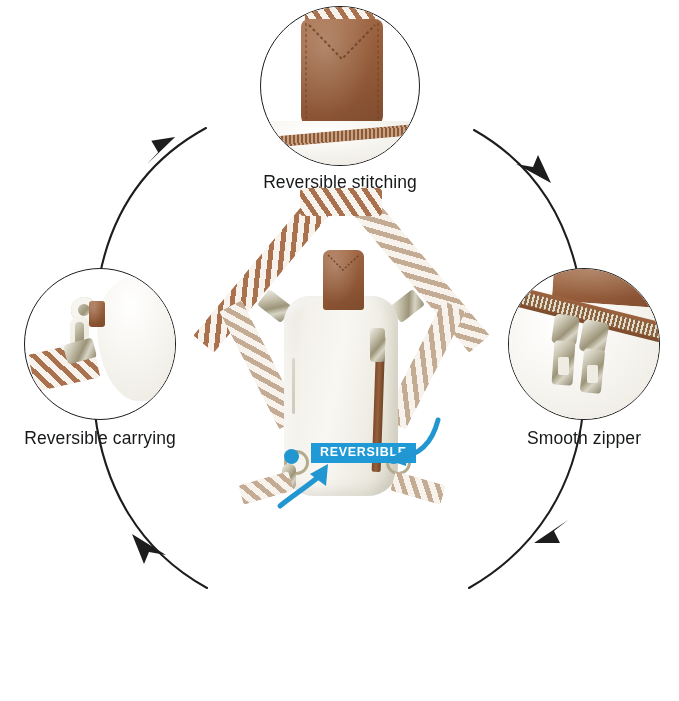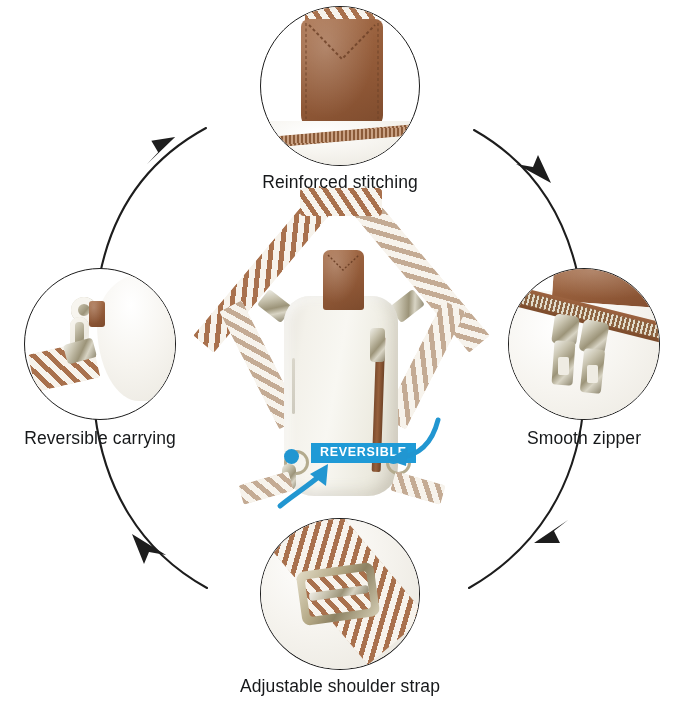--- a/index.html
+++ b/index.html
@@ -191,21 +191,21 @@
         </svg>
       </div>
 
       <div class="cream-leather" style="position:absolute; left:-4px; bottom:0px; width:170px; height:44px; border-radius:12px 12px 0 0;"></div>
       <div style="position:absolute; left:6px; bottom:24px; width:160px; height:11px;
                   background:
                     repeating-linear-gradient(90deg,#c9a183 0 2px,#8a5a38 2px 4px),
                     linear-gradient(#a06b46,#80512f);
                   transform:rotate(-5deg); border-radius:3px;"></div>
     </div>
-    <div class="callout-label" style="top:166px;">Reinforced stitching</div>
+    <div class="callout-label" style="top:166px;">Reversible stitching</div>
   </div>
 
   <div class="callout" style="left:496px; top:268px; width:176px; height:196px;">
     <div class="callout-photo" style="width:152px; height:152px; margin:0 auto;">
       <div class="cream-leather" style="position:absolute; left:-10px; top:22px; width:176px; height:140px;"></div>
       <div class="leather-brown" style="position:absolute; left:44px; top:-6px; width:130px; height:42px;
                   transform:rotate(4deg); border-radius:6px;"></div>
 
       <div style="position:absolute; left:-6px; top:36px; width:176px; height:20px;
                   transform:rotate(14deg);
@@ -239,40 +239,20 @@
       <div class="leather-brown" style="position:absolute; left:64px; top:32px; width:16px; height:26px; border-radius:3px;"></div>
 
       <div class="webbing" style="position:absolute; left:6px; top:78px; width:66px; height:38px;
                   transform:rotate(-13deg); border-radius:3px;"></div>
       <div class="metal" style="position:absolute; left:40px; top:72px; width:30px; height:20px;
                   transform:rotate(-15deg); border-radius:4px;"></div>
     </div>
     <div class="callout-label" style="top:160px;">Reversible carrying</div>
   </div>
 
-  <div class="callout" style="left:252px; top:518px; width:176px; height:182px;">
-    <div class="callout-photo" style="width:160px; height:152px; margin:0 auto;">
-      <div class="cream-leather" style="position:absolute; inset:0;"></div>
-      <div class="webbing" style="position:absolute; left:-14px; top:-24px; width:200px; height:76px;
-                  transform:rotate(50deg); transform-origin:30% 50%;
-                  background-size:auto;"></div>
-
-      <div class="metal slider-buckle" style="left:38px; top:48px; width:78px; height:54px; transform:rotate(-8deg);
-                  border-radius:8px;
-                  box-shadow: inset 0 0 0 7px rgba(0,0,0,0);
-                  background: linear-gradient(130deg,#e3ddc8,#b2a683 40%,#8d8263 60%,#d6cfb6);"></div>
-      <div style="position:absolute; left:46px; top:56px; width:62px; height:38px;
-                  transform:rotate(-8deg); border-radius:4px;
-                  background:
-                    repeating-linear-gradient(56deg,#a9714d 0 5px,#f7f3ec 5px 11px);"></div>
-      <div class="metal" style="position:absolute; left:48px; top:70px; width:60px; height:8px;
-                  transform:rotate(-8deg); border-radius:3px;"></div>
-    </div>
-    <div class="callout-label" style="top:158px;">Adjustable shoulder strap</div>
-  </div>
 
   <div id="product">
 
     <div class="strap-leg webbing" style="left:120px; top:6px; width:27px; height:196px; transform:rotate(40deg);"></div>
 
     <div class="strap-leg webbing-soft" style="left:22px; top:118px; width:25px; height:132px; transform:rotate(-27deg);"></div>
 
     <div class="strap-leg webbing-soft" style="left:144px; top:6px; width:27px; height:196px; transform:rotate(-40deg);"></div>
 
     <div class="strap-leg webbing-soft" style="left:246px; top:118px; width:25px; height:132px; transform:rotate(27deg);"></div>

